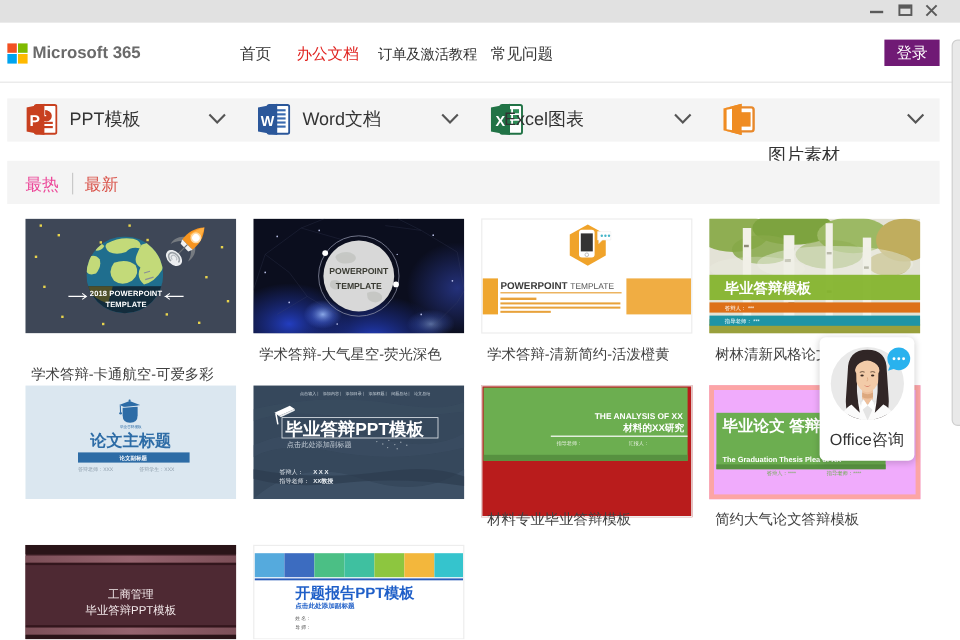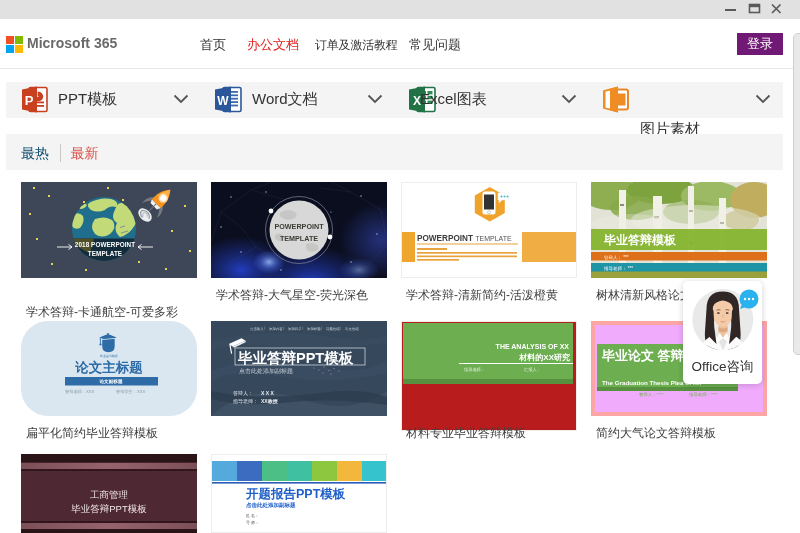--- a/index.html
+++ b/index.html
@@ -100,21 +100,21 @@
     <path d="M1 4.5 L16 0.5 L16 26.5 L1 22.5 Z" fill="#ef8c23"></path>
     <path d="M1 4.5 L8 3 L8 24 L1 22.5 Z" fill="#fff"></path>
     <path d="M1 4.5 L16 0.5 L16 3.2 L3.5 5.5 L3.5 21.7 L16 23.8 L16 26.5 L1 22.5 Z" fill="#ef8c23"></path>
   </svg>
   <div class="cattext" style="left:640px;margin-top:30px;">图片素材</div>
   <svg class="abs" style="left:755px;top:94px" width="16" height="10" viewBox="0 0 16 10">
       <path d="M1.5 1.5 L8 8 L14.5 1.5" stroke="#555" stroke-width="1.8" fill="none"></path>
     </svg>
 
   <div class="tabbar"></div>
-  <div class="abs" style="left:21px;top:144.5px;font-size:14px;color:#0c4a6e;">最热</div>
+  <div class="abs" style="left:21px;top:144.5px;font-size:14px;color:#ec4899;">最热</div>
   <div class="abs" style="left:60px;top:143.5px;width:1px;height:18.5px;background:#c9c9c9;"></div>
   <div class="abs" style="left:70.5px;top:144.5px;font-size:14px;color:#d9534a;">最新</div>
 
   <div class="card" style="left:21px;top:182px;height:96px;">
     <svg width="176" height="96" viewBox="0 0 176 96">
       <rect width="176" height="96" fill="#3e4757"></rect>
       <g fill="#e8d44d">
         <rect x="27" y="13" width="2" height="2"></rect>
           <rect x="62" y="19" width="2" height="2"></rect>
         <rect x="101" y="17" width="2" height="2"></rect>
@@ -284,21 +284,21 @@
       <rect x="0" y="81" width="176" height="8.5" fill="#1e94a5"></rect>
       <text x="13" y="87.5" font-size="4.5" fill="#fff" font-family="Liberation Sans">指导老师：  ***</text>
     </svg>
   </div>
 
   <div class="cap" style="left:26px;top:304px;">学术答辩-卡通航空-可爱多彩</div>
   <div class="cap" style="left:216px;top:286.5px;">学术答辩-大气星空-荧光深色</div>
   <div class="cap" style="left:406px;top:286.5px;">学术答辩-清新简约-活泼橙黄</div>
   <div class="cap" style="left:596px;top:286.5px;">树林清新风格论文答辩模板</div>
 
-  <div class="card" style="left:21px;top:321px;height:95px;border-radius:27px;">
+  <div class="card" style="left:21px;top:321px;height:95px;">
     <svg width="176" height="95" viewBox="0 0 176 95">
       <rect width="176" height="95" fill="#dbe7f0"></rect>
       <g fill="#2d6ca6">
         <path d="M81.2 17.8 L93.7 17.8 L93.7 25 Q93.7 31.2 87.4 31.2 Q81.2 31.2 81.2 25 Z"></path>
         <path d="M78.3 16.6 L87 13.1 L95.7 16.6 L87 19.4 Z"></path>
         <rect x="86.2" y="11.9" width="1.6" height="1.6" rx="0.4"></rect>
         <path d="M78.8 17 L79.7 17 L79.9 22.5 L79 22.5 Z"></path>
         <circle cx="79.5" cy="23.4" r="1.1"></circle>
       </g>
       <path d="M80 18.3 L94.8 17 L95 17.8 L80.2 19.1 Z" fill="#dbe7f0"></path>
@@ -378,21 +378,20 @@
     <svg width="174" height="93" viewBox="0 0 174 93">
       <rect x="2" y="19" width="141" height="47" fill="#6cae50"></rect>
       <rect x="2" y="62" width="141" height="4" fill="#579140"></rect>
       <text x="7" y="34.5" font-size="13" font-weight="bold" fill="#fff" font-family="Liberation Sans">毕业论文 答辩</text>
       <text x="7" y="60" font-size="6.2" font-weight="bold" fill="#fff" font-family="Liberation Sans">The Graduation Thesis Plea of XX</text>
       <text x="44" y="70.5" font-size="4.4" fill="#6cae50" font-family="Liberation Sans">答辩人：****</text>
       <text x="94" y="70.5" font-size="4.4" fill="#6cae50" font-family="Liberation Sans">指导老师：****</text>
     </svg>
   </div>
 
-  <div class="cap" style="left:26px;top:425px;">扁平化简约毕业答辩模板</div>
   <div class="cap" style="left:406px;top:425px;">材料专业毕业答辩模板</div>
   <div class="cap" style="left:596px;top:425px;">简约大气论文答辩模板</div>
 
   <div class="card" style="left:21px;top:454px;height:96px;">
     <svg width="176" height="79" viewBox="0 0 176 79">
       <rect width="176" height="79" fill="#46242c"></rect>
       <rect x="0" y="0" width="176" height="8" fill="#2a1418"></rect>
       <linearGradient id="mstripe" x1="0" y1="0" x2="1" y2="0">
         <stop offset="0" stop-color="#7c4f58"></stop>
           <stop offset="0.5" stop-color="#95636e"></stop>

